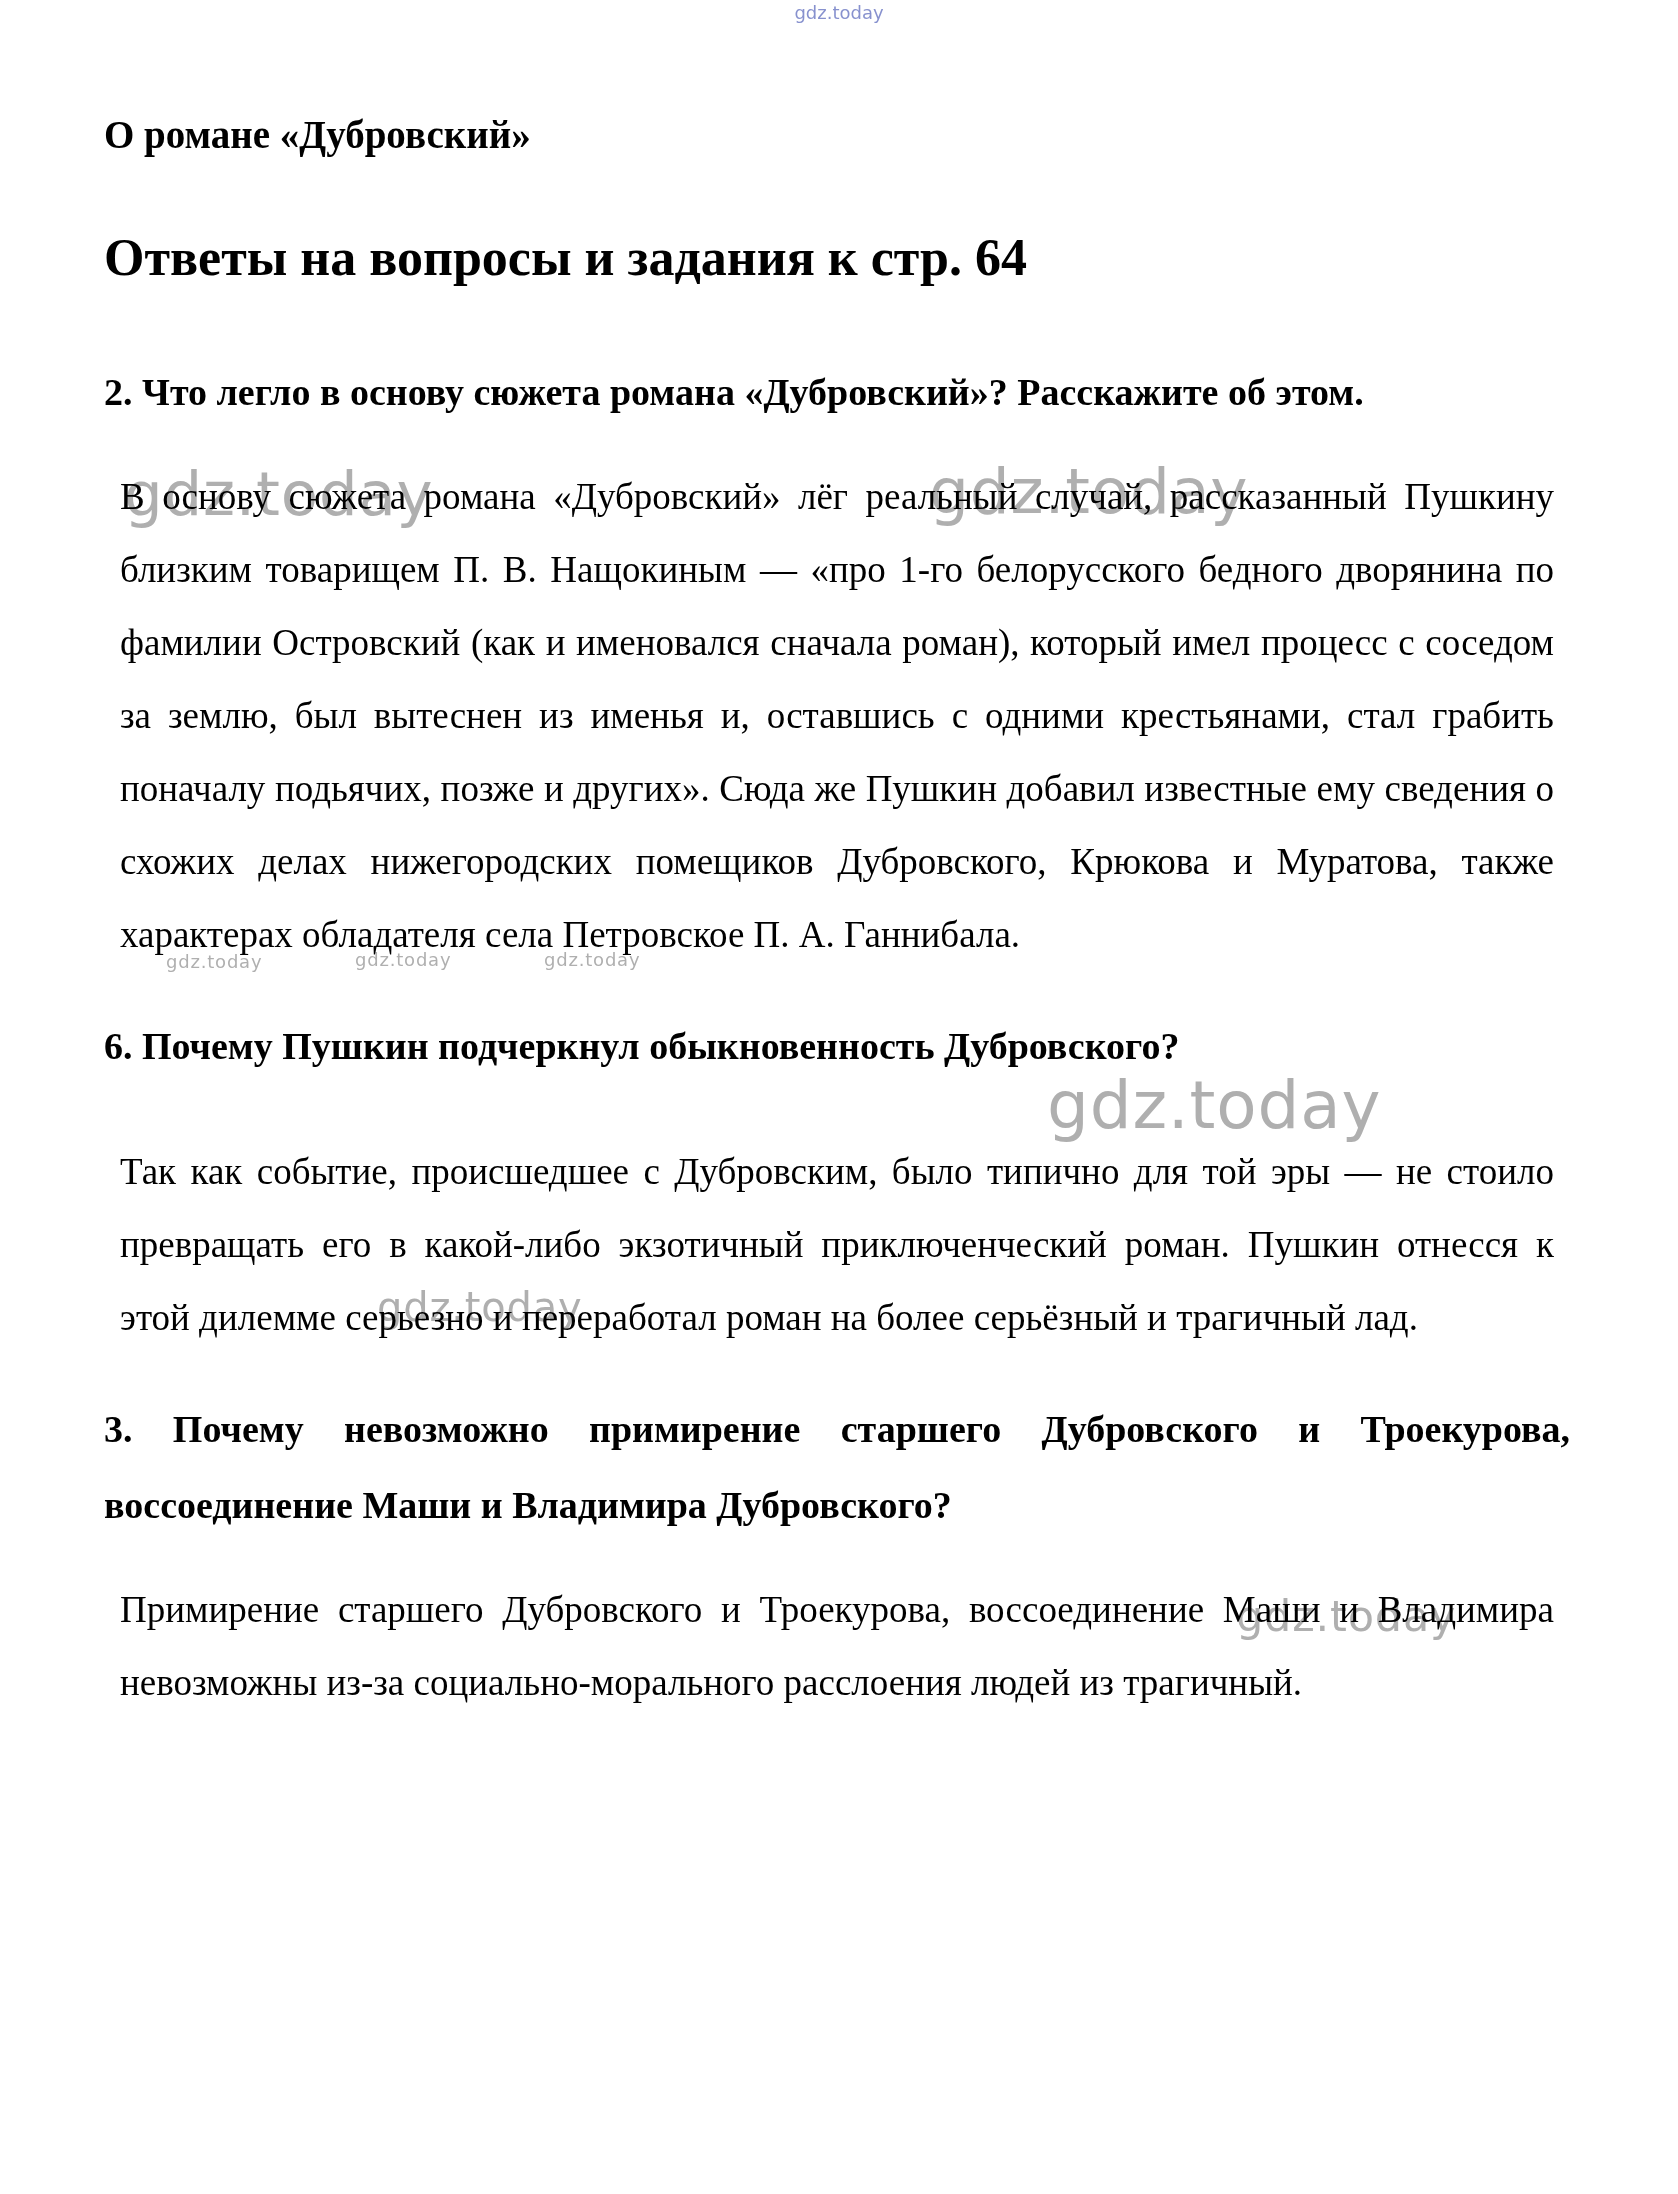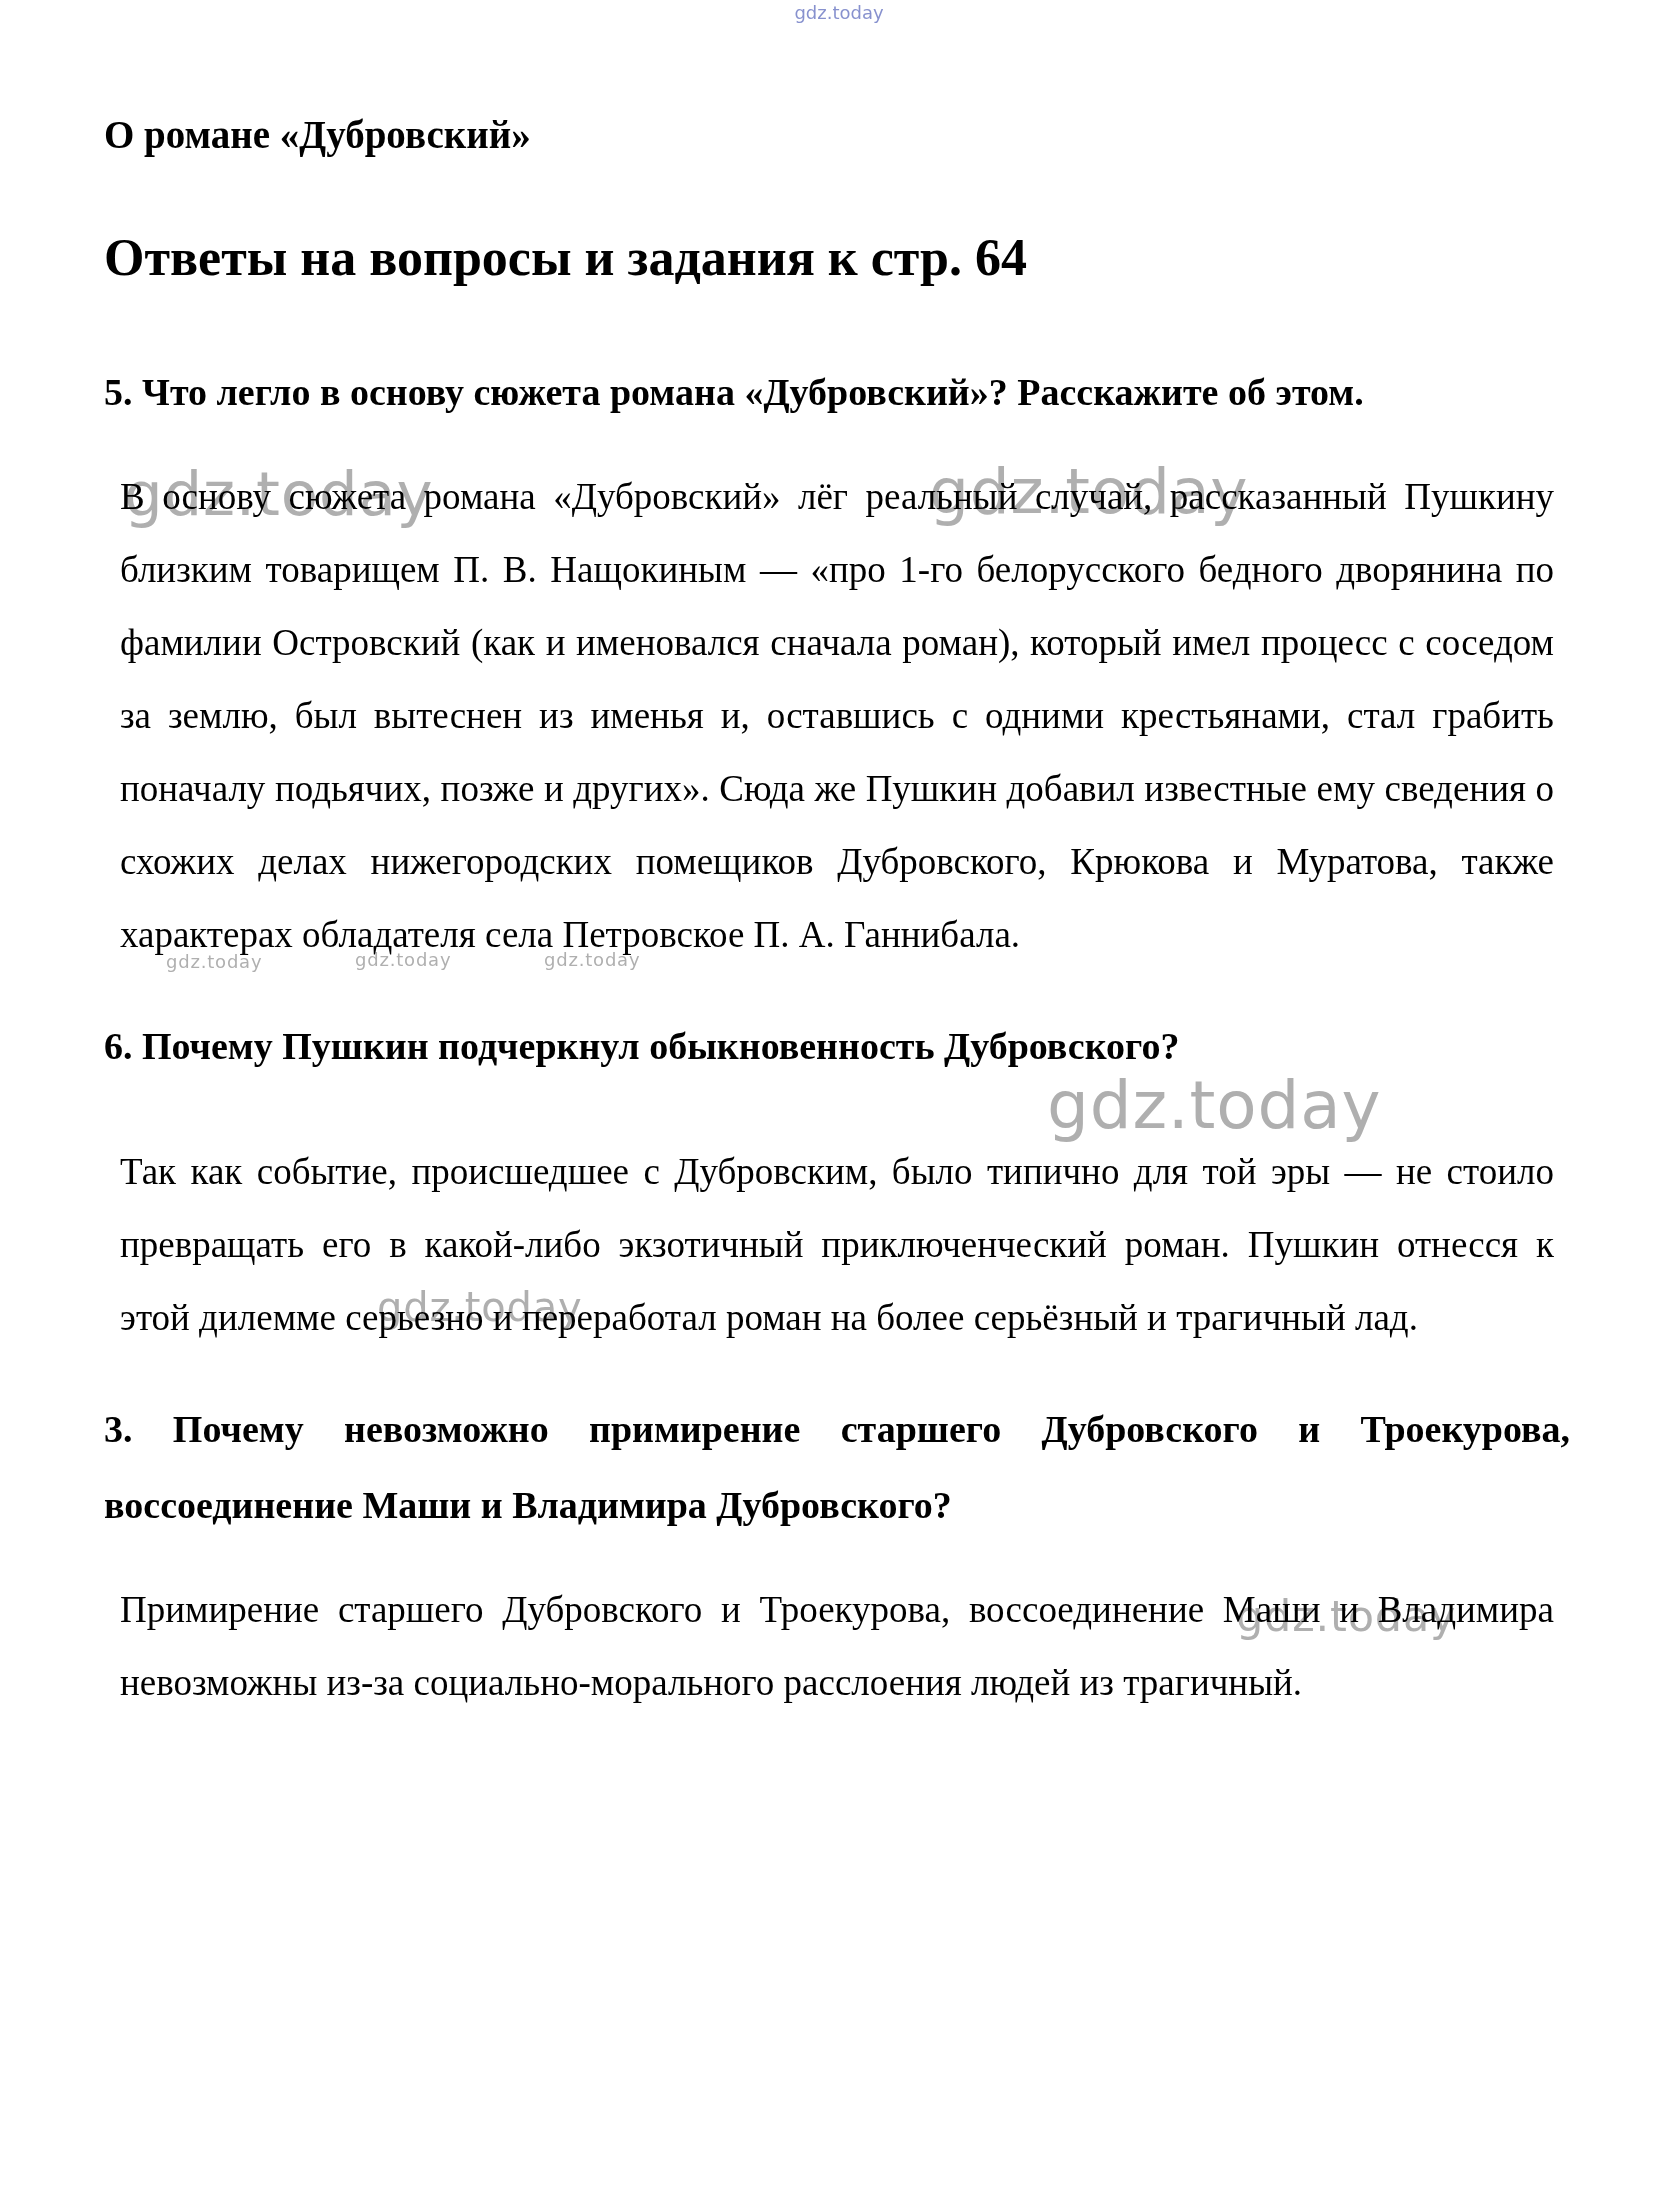--- a/index.html
+++ b/index.html
@@ -103,21 +103,21 @@
   <span class="wm wm-pair-left">gdz.today</span>
   <span class="wm wm-pair-right">gdz.today</span>
   <span class="wm wm-right-2">gdz.today</span>
 
   <div class="content">
 
     <h1 class="doc-title">О романе «Дубровский»</h1>
 
     <h2 class="doc-subtitle">Ответы на вопросы и задания к стр. 64</h2>
 
-    <p class="question q1">5. Что легло в основу сюжета романа «Дубровский»? Расскажите об этом.</p>
+    <p class="question q1">2. Что легло в основу сюжета романа «Дубровский»? Расскажите об этом.</p>
 
     <p class="answer a1">В основу сюжета романа «Дубровский» лёг реальный случай, рассказанный Пушкину близким товарищем П. В. Нащокиным — «про 1-го белорусского бедного дворянина по фамилии Островский (как и именовался сначала роман), который имел процесс с соседом за землю, был вытеснен из именья и, оставшись с одними крестьянами, стал грабить поначалу подьячих, позже и других». Сюда же Пушкин добавил известные ему сведения о схожих делах нижегородских помещиков Дубровского, Крюкова и Муратова, также характерах обладателя села Петровское П. А. Ганнибала.</p>
 
     <p class="question q2">6. Почему Пушкин подчеркнул обыкновенность Дубровского?</p>
 
     <p class="answer a2">Так как событие, происшедшее с Дубровским, было типично для той эры — не стоило превращать его в какой-либо экзотичный приключенческий роман. Пушкин отнесся к этой дилемме серьезно и переработал роман на более серьёзный и трагичный лад.</p>
 
     <p class="question q3">3. Почему невозможно примирение старшего Дубровского и Троекурова, воссоединение Маши и Владимира Дубровского?</p>
 
     <p class="answer a3">Примирение старшего Дубровского и Троекурова, воссоединение Маши и Владимира невозможны из-за социально-морального расслоения людей из трагичный.</p>

